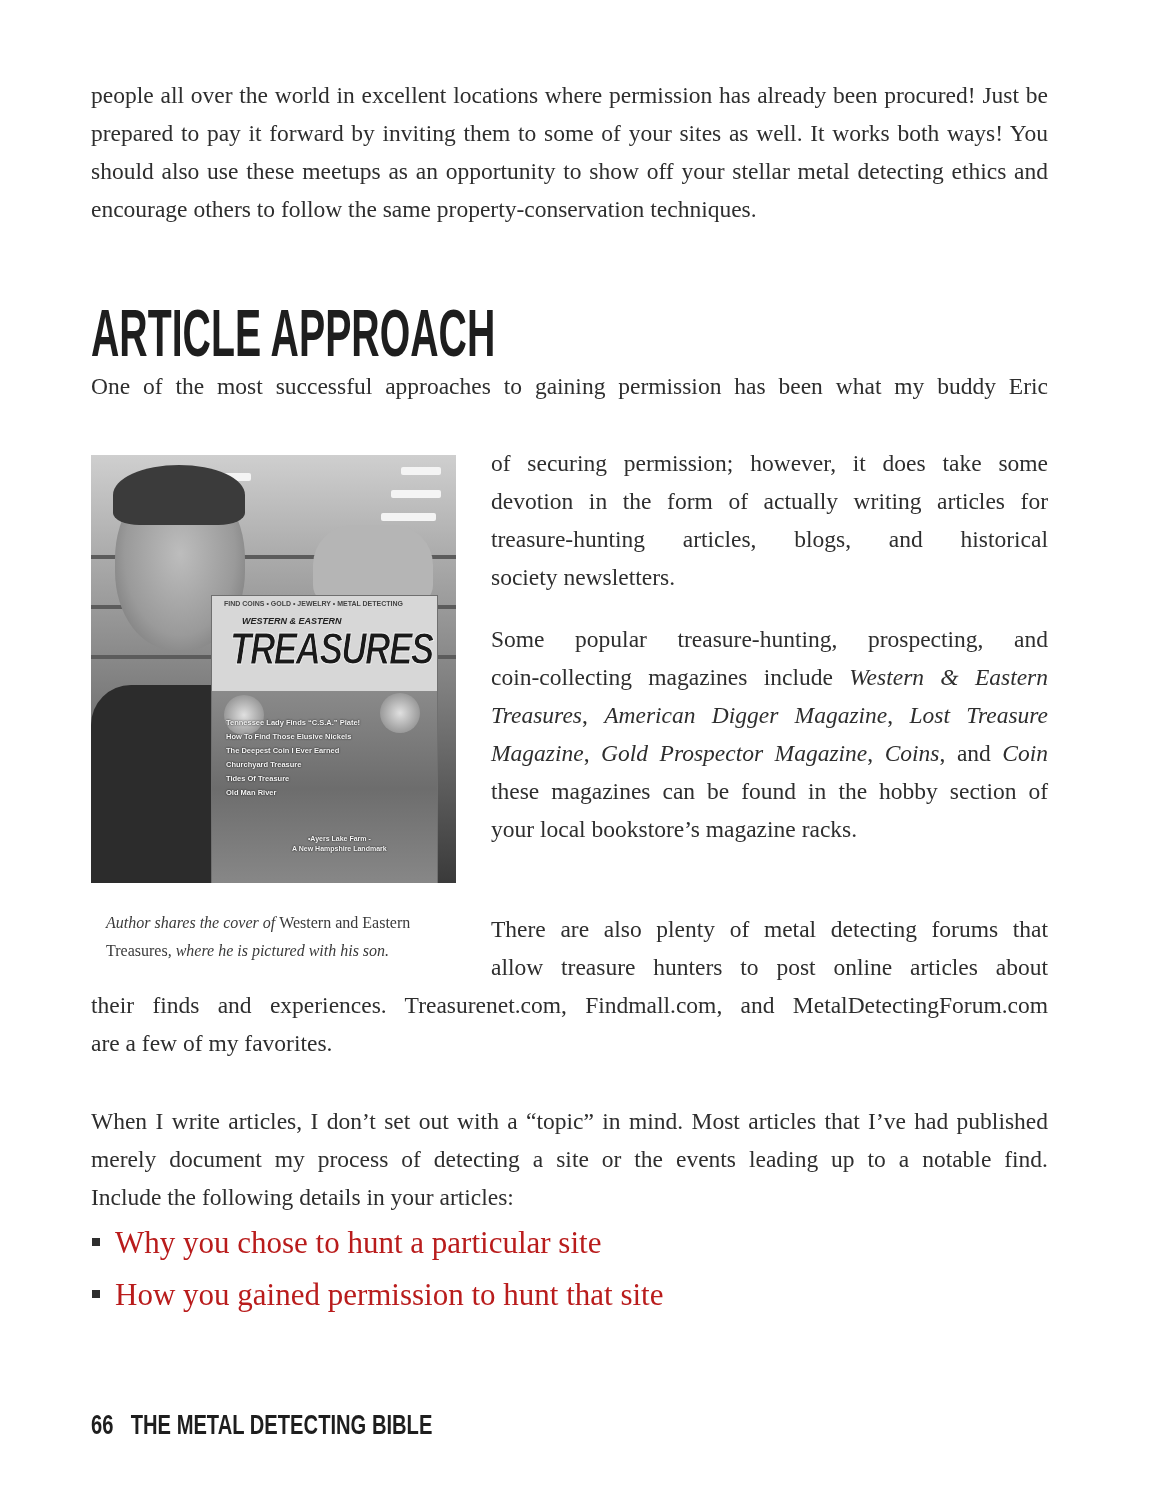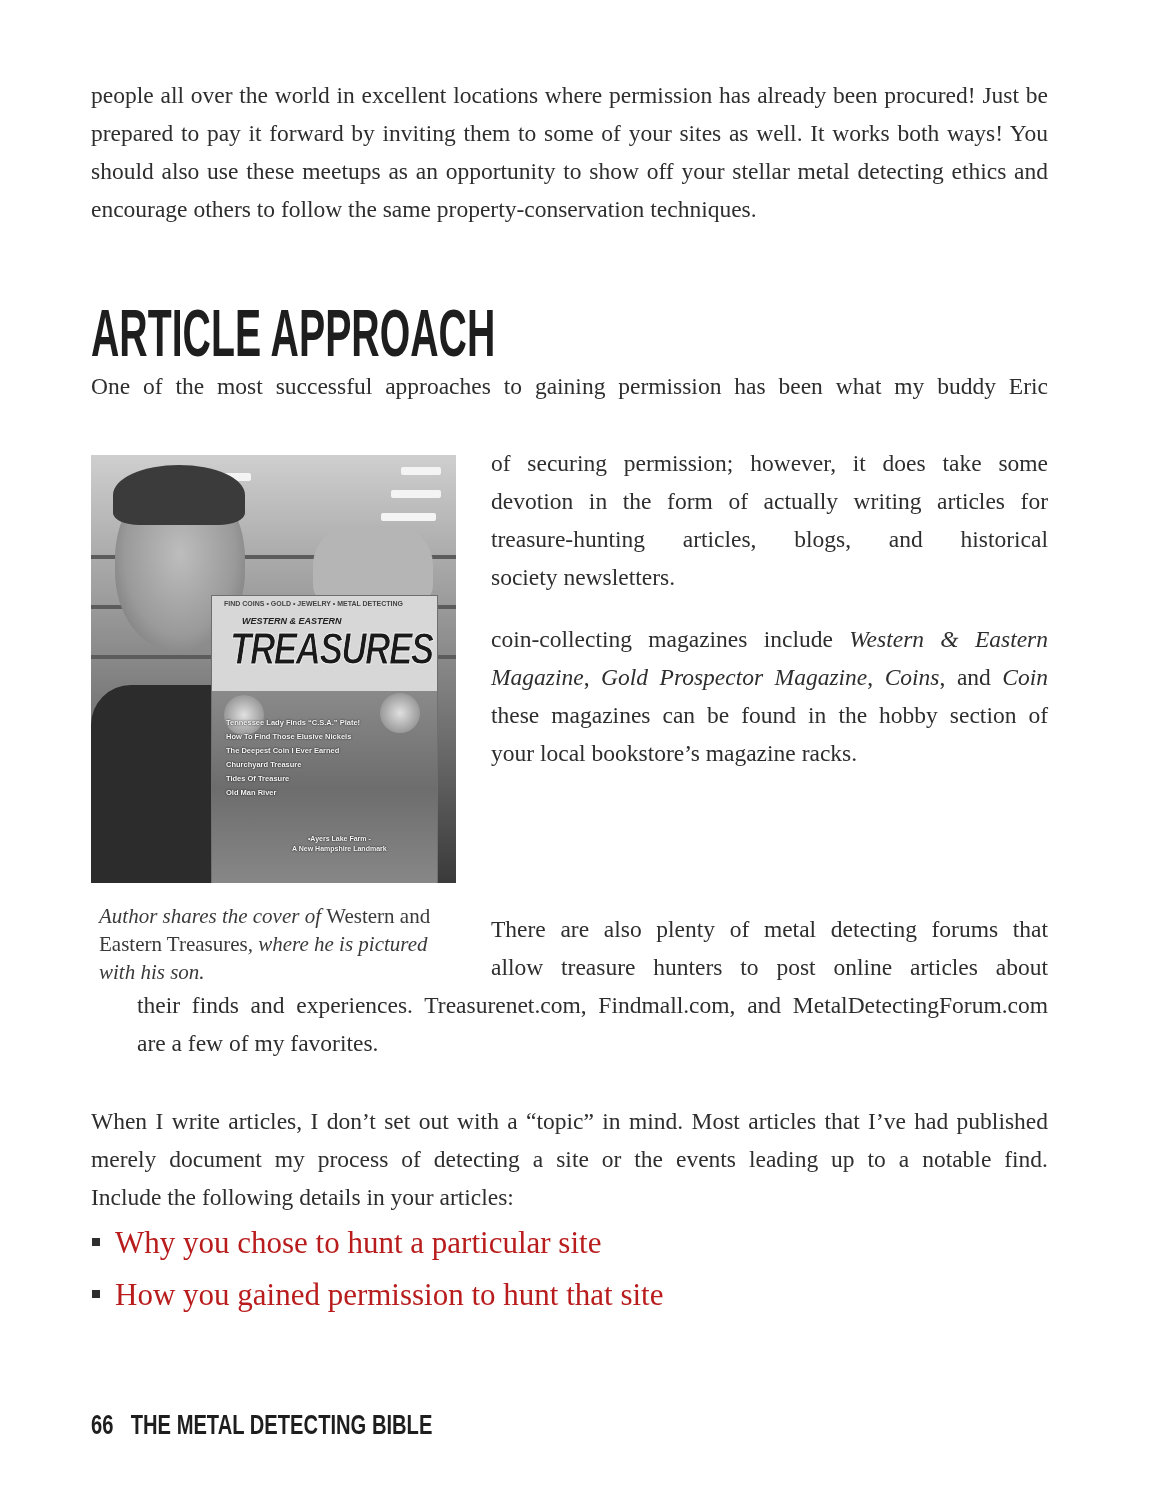--- a/index.html
+++ b/index.html
@@ -188,36 +188,35 @@
       line-height: 10px;
       color: #f5f5f5;
       text-shadow: 0 0 2px #000;
       text-align: center;
     }
     .caption {
       position: absolute;
       left: 83px; top: 894px;
       width: 360px;
       font-family: "Liberation Serif", serif;
-      font-size: 21px;
+      font-size: 16px;
       line-height: 28px;
       color: #3a3a3a;
-      margin: 8px;
+      margin: 15px;
     }
     .caption i { font-style: italic; }
     .p-forums-cont {
       position: absolute;
       left: 83px; top: 986px;
       width: 957px;
     }
     .p-forums-cont .line {
       display: block;
       text-align: justify;
       text-align-last: justify;
-      margin-left: 46px;
     }
     .p-forums-cont .line.last { text-align-last: left; }
     .p-write {
       position: absolute;
       left: 83px; top: 1086px;
       width: 957px;
       margin-top: 16px;
     }
     .p-write .line {
       display: block;
@@ -314,21 +313,23 @@
   <p class="caption"><i>Author shares the cover of </i><span>Western and Eastern Treasures</span><i>, where he is pictured with his son.</i></p>
 
   <div class="body-text right-col rc1">
     <span class="rc-line">of securing permission; however, it does take some</span>
     <span class="rc-line">devotion in the form of actually writing articles for</span>
     <span class="rc-line">treasure-hunting articles, blogs, and historical</span>
     <span class="rc-line last">society newsletters.</span>
   </div>
 
   <div class="body-text right-col rc2">
+    <span class="rc-line">Some popular treasure-hunting, prospecting, and</span>
     <span class="rc-line"><span>coin-collecting magazines include </span><i>Western &amp; Eastern</i></span>
+    <span class="rc-line"><i>Treasures</i><span>, </span><i>American Digger Magazine</i><span>, </span><i>Lost Treasure</i></span>
     <span class="rc-line"><i>Magazine</i><span>, </span><i>Gold Prospector Magazine</i><span>, </span><i>Coins</i><span>, and </span><i>Coin</i></span>
     <span class="rc-line">these magazines can be found in the hobby section of</span>
     <span class="rc-line last">your local bookstore’s magazine racks.</span>
   </div>
 
   <div class="body-text right-col rc3">
     <span class="rc-line">There are also plenty of metal detecting forums that</span>
     <span class="rc-line">allow treasure hunters to post online articles about</span>
   </div>
 

